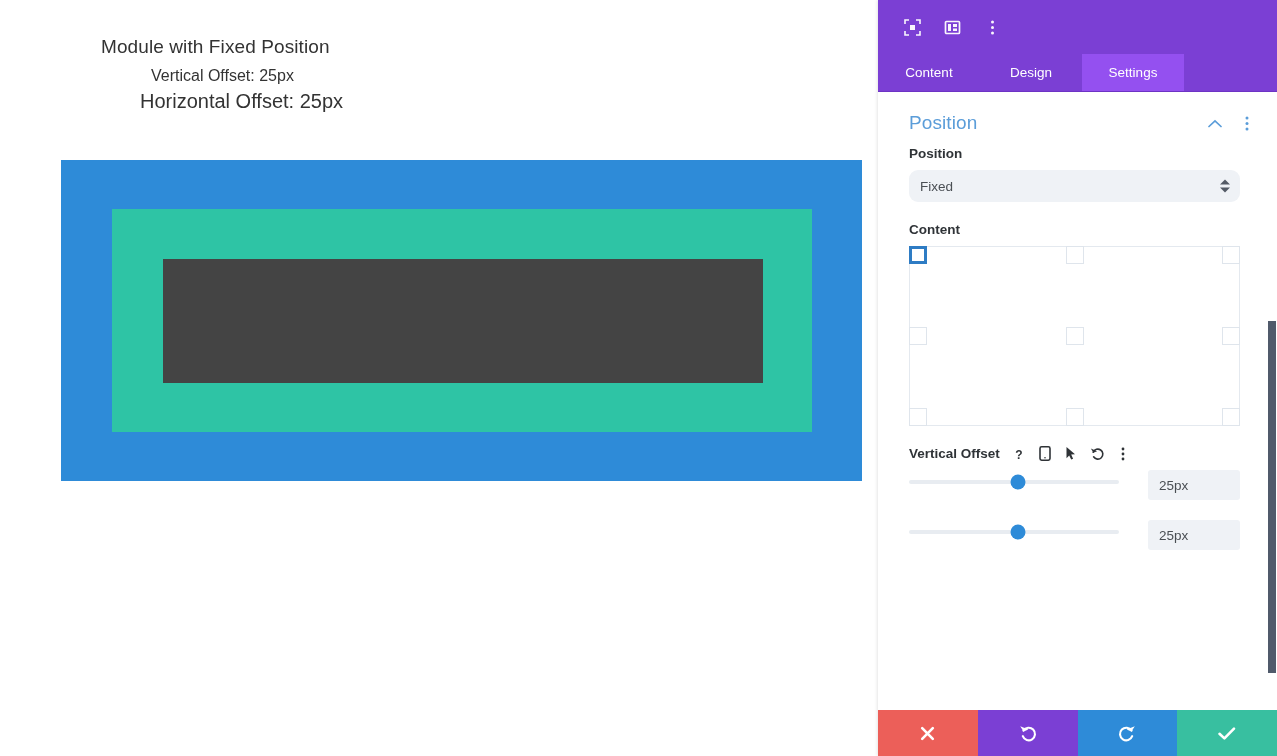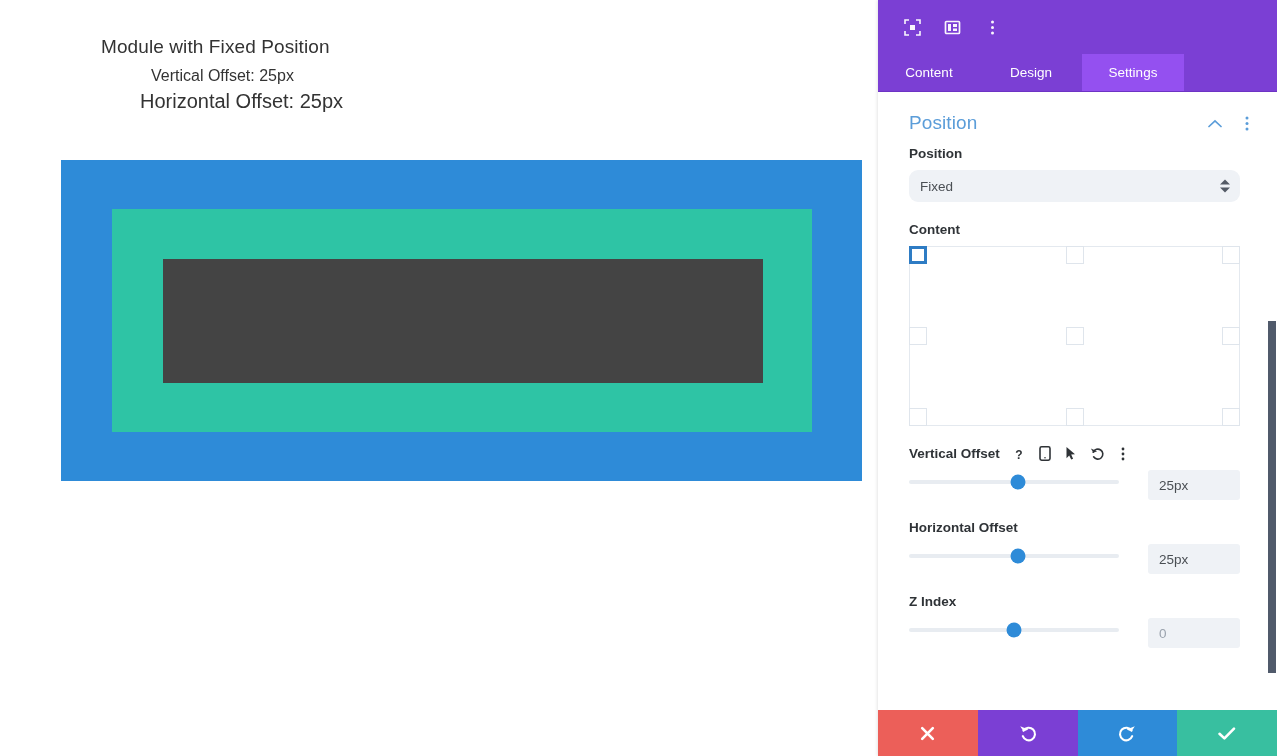--- a/index.html
+++ b/index.html
@@ -353,46 +353,30 @@
             <div class="slider-track-wrap">
               <div class="slider-track">
                 <div class="slider-thumb" style="left:52%"></div>
               </div>
             </div>
             <div class="num-box">25px</div>
           </div>
         </div>
 
         <div class="field">
-          <div class="field-label">
-            <span class="lbl-text">Horizontal Offset</span>
-          </div>
           <div class="slider-row">
             <div class="slider-track-wrap">
               <div class="slider-track">
                 <div class="slider-thumb" style="left:52%"></div>
               </div>
             </div>
             <div class="num-box">25px</div>
           </div>
         </div>
 
-        <div class="field">
-          <div class="field-label">
-            <span class="lbl-text">Z Index</span>
-          </div>
-          <div class="slider-row">
-            <div class="slider-track-wrap">
-              <div class="slider-track">
-                <div class="slider-thumb" style="left:50%"></div>
-              </div>
-            </div>
-            <div class="num-box placeholder">0</div>
-          </div>
-        </div>
 
       </div>
 
       <div class="vscroll">
         <div class="vscroll-thumb" style="top:37%;height:57%"></div>
       </div>
     </div>
 
     <div class="panel-footer">
       <div class="act act-close">

